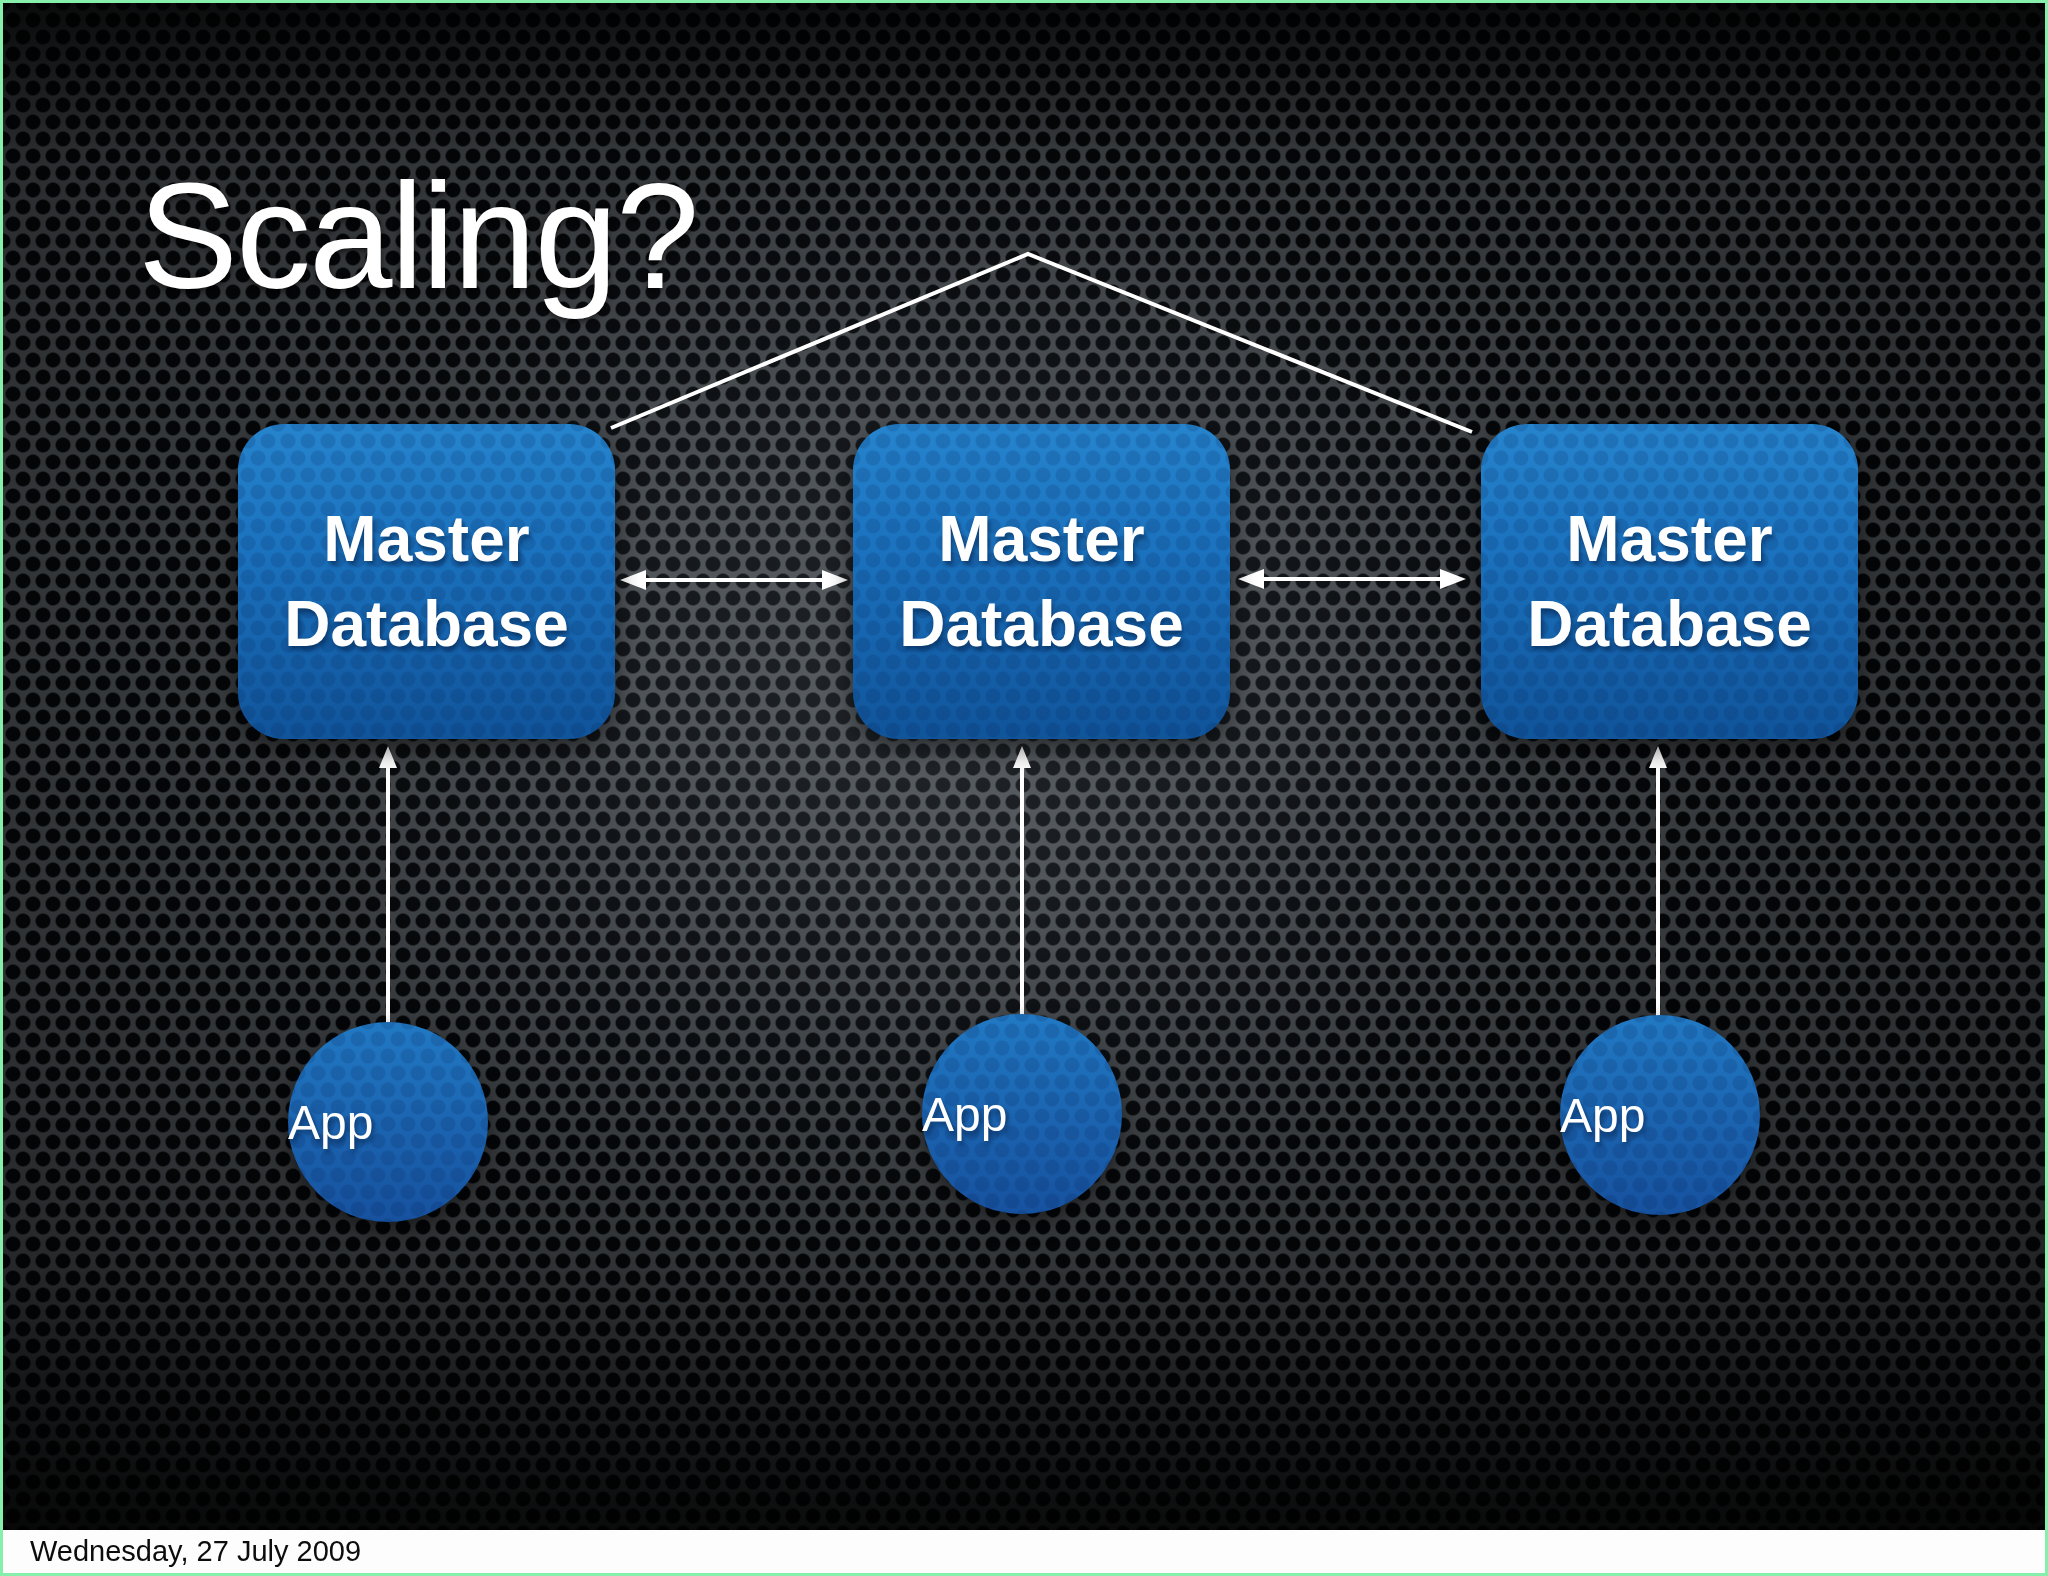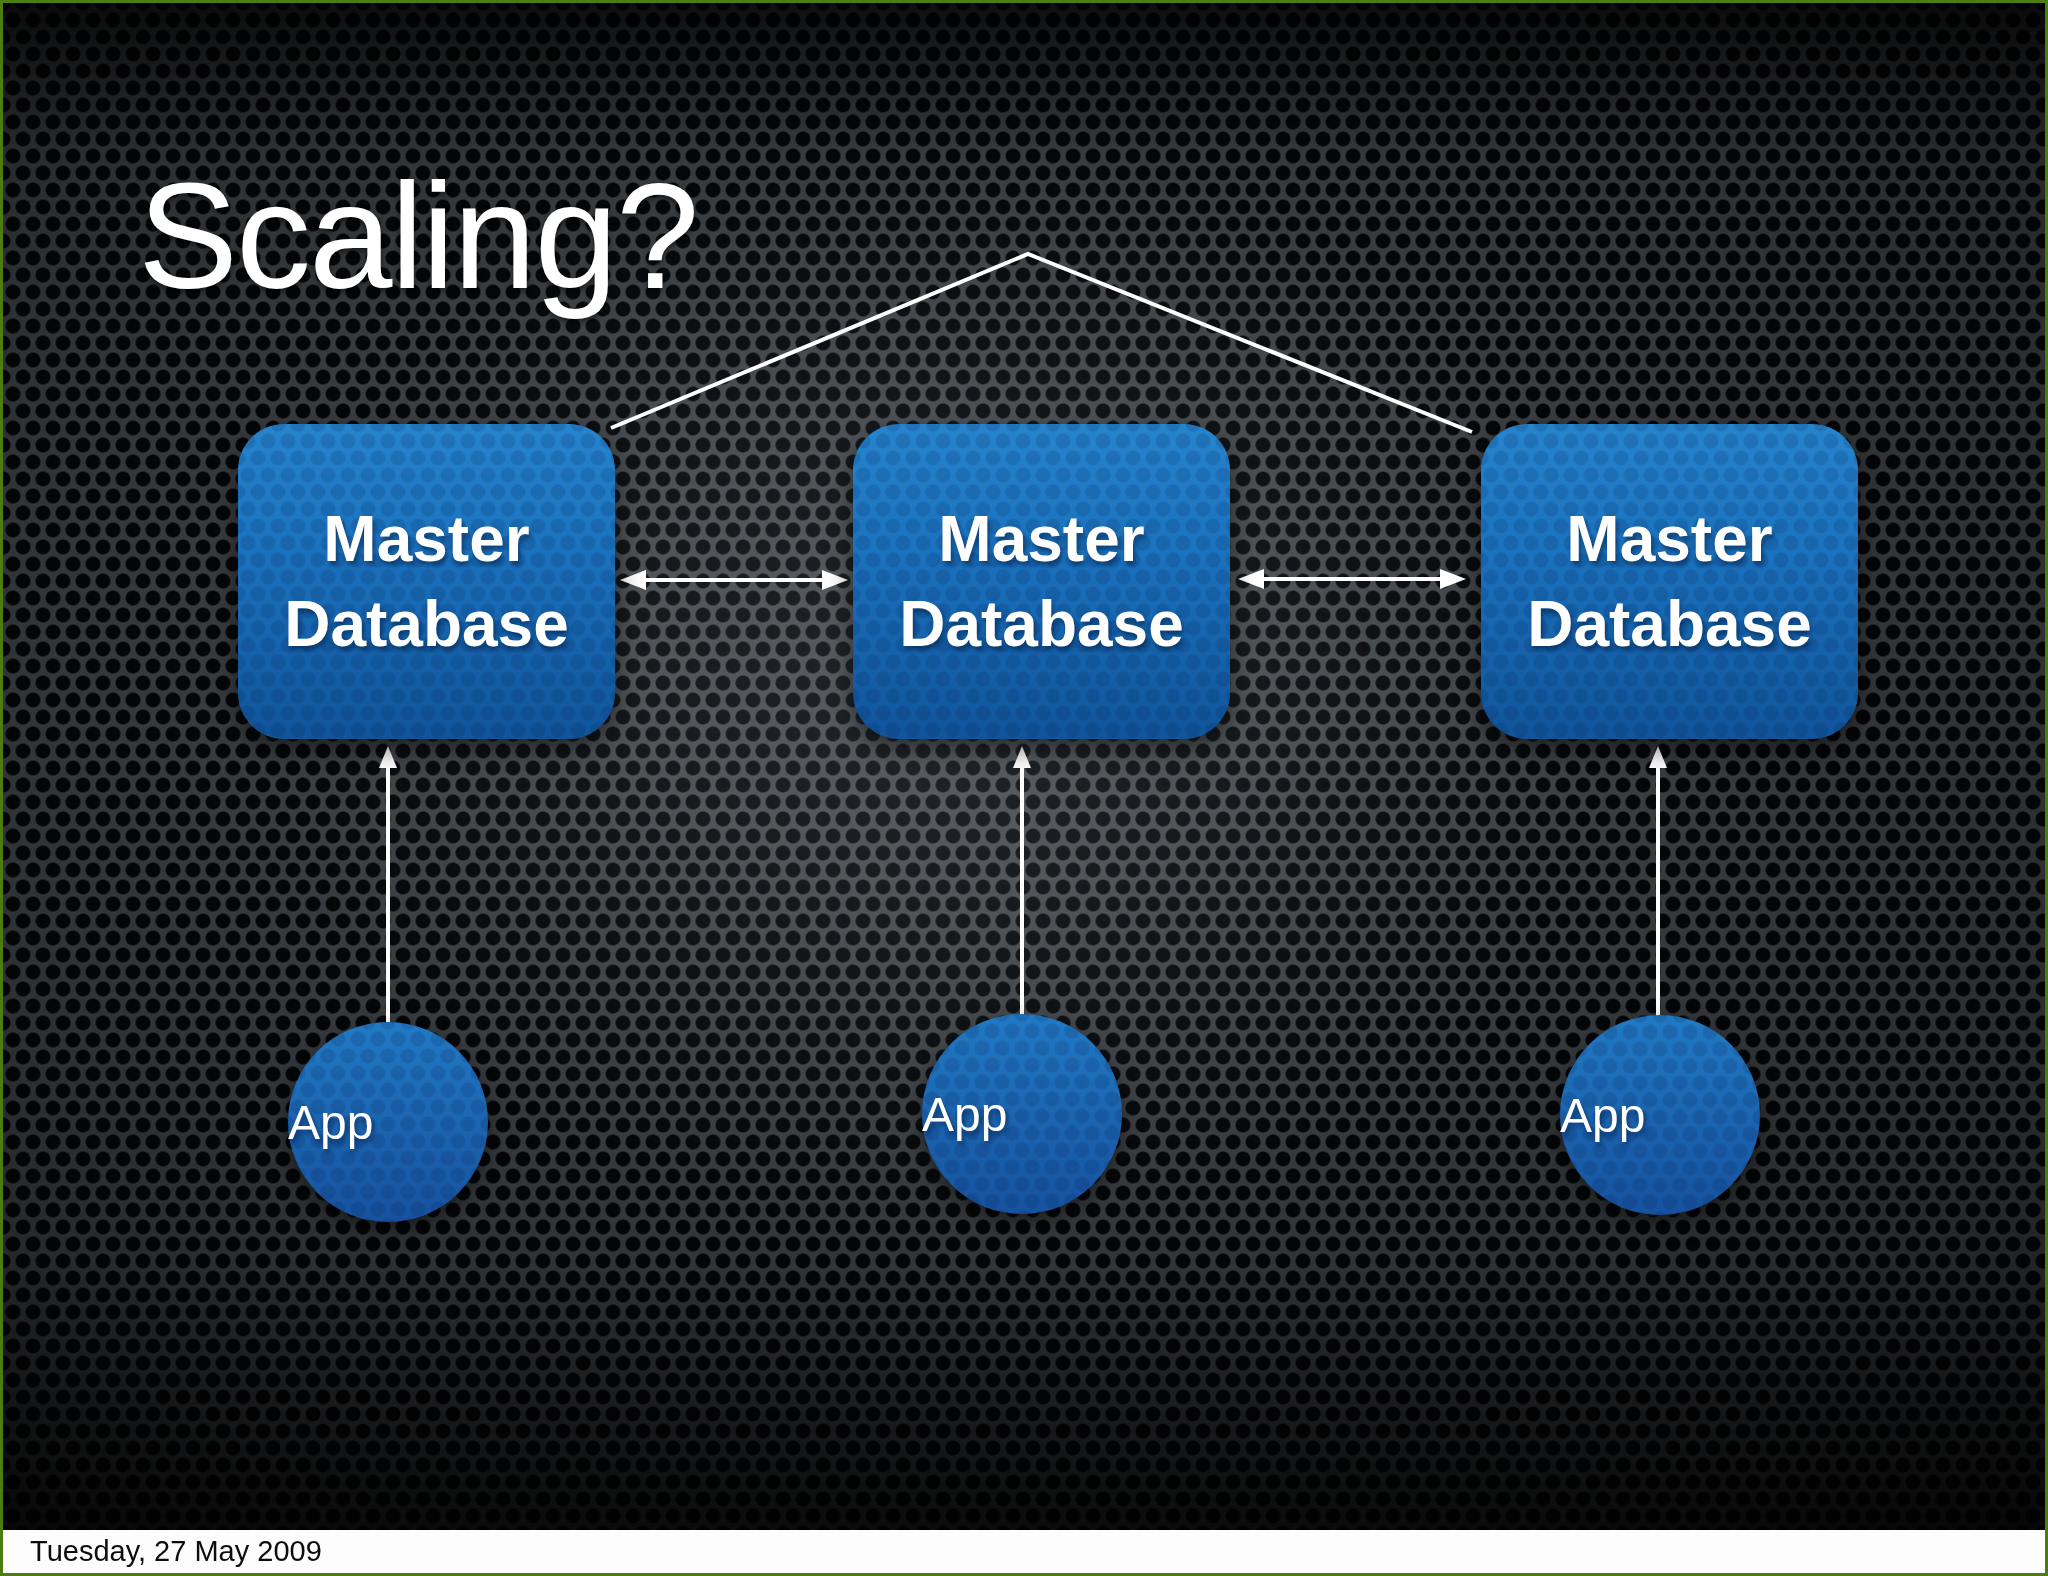--- a/index.html
+++ b/index.html
@@ -5,21 +5,21 @@
   html, body {
     margin: 0;
     padding: 0;
     background: #000;
     font-family: "Liberation Sans", sans-serif;
   }
   .slide {
     position: relative;
     width: 2042px;
     height: 1570px;
-    border: 3px solid #4d7c0f;
+    border: 3px solid #86efac;
     box-sizing: content-box;
     overflow: hidden;
   }
   
   .canvas {
     position: relative;
     width: 2042px;
     height: 1527px;
     background-color: #45494d;
     background-image:
@@ -169,15 +169,15 @@
     <div class="app app2">
       <span>App</span>
     </div>
     <div class="app app3">
       <span>App</span>
     </div>
 
   </div>
 
   <div class="footer">
-    <span>Tuesday, 27 May 2009</span>
+    <span>Wednesday, 27 July 2009</span>
   </div>
 </div>
 
 </body></html>

